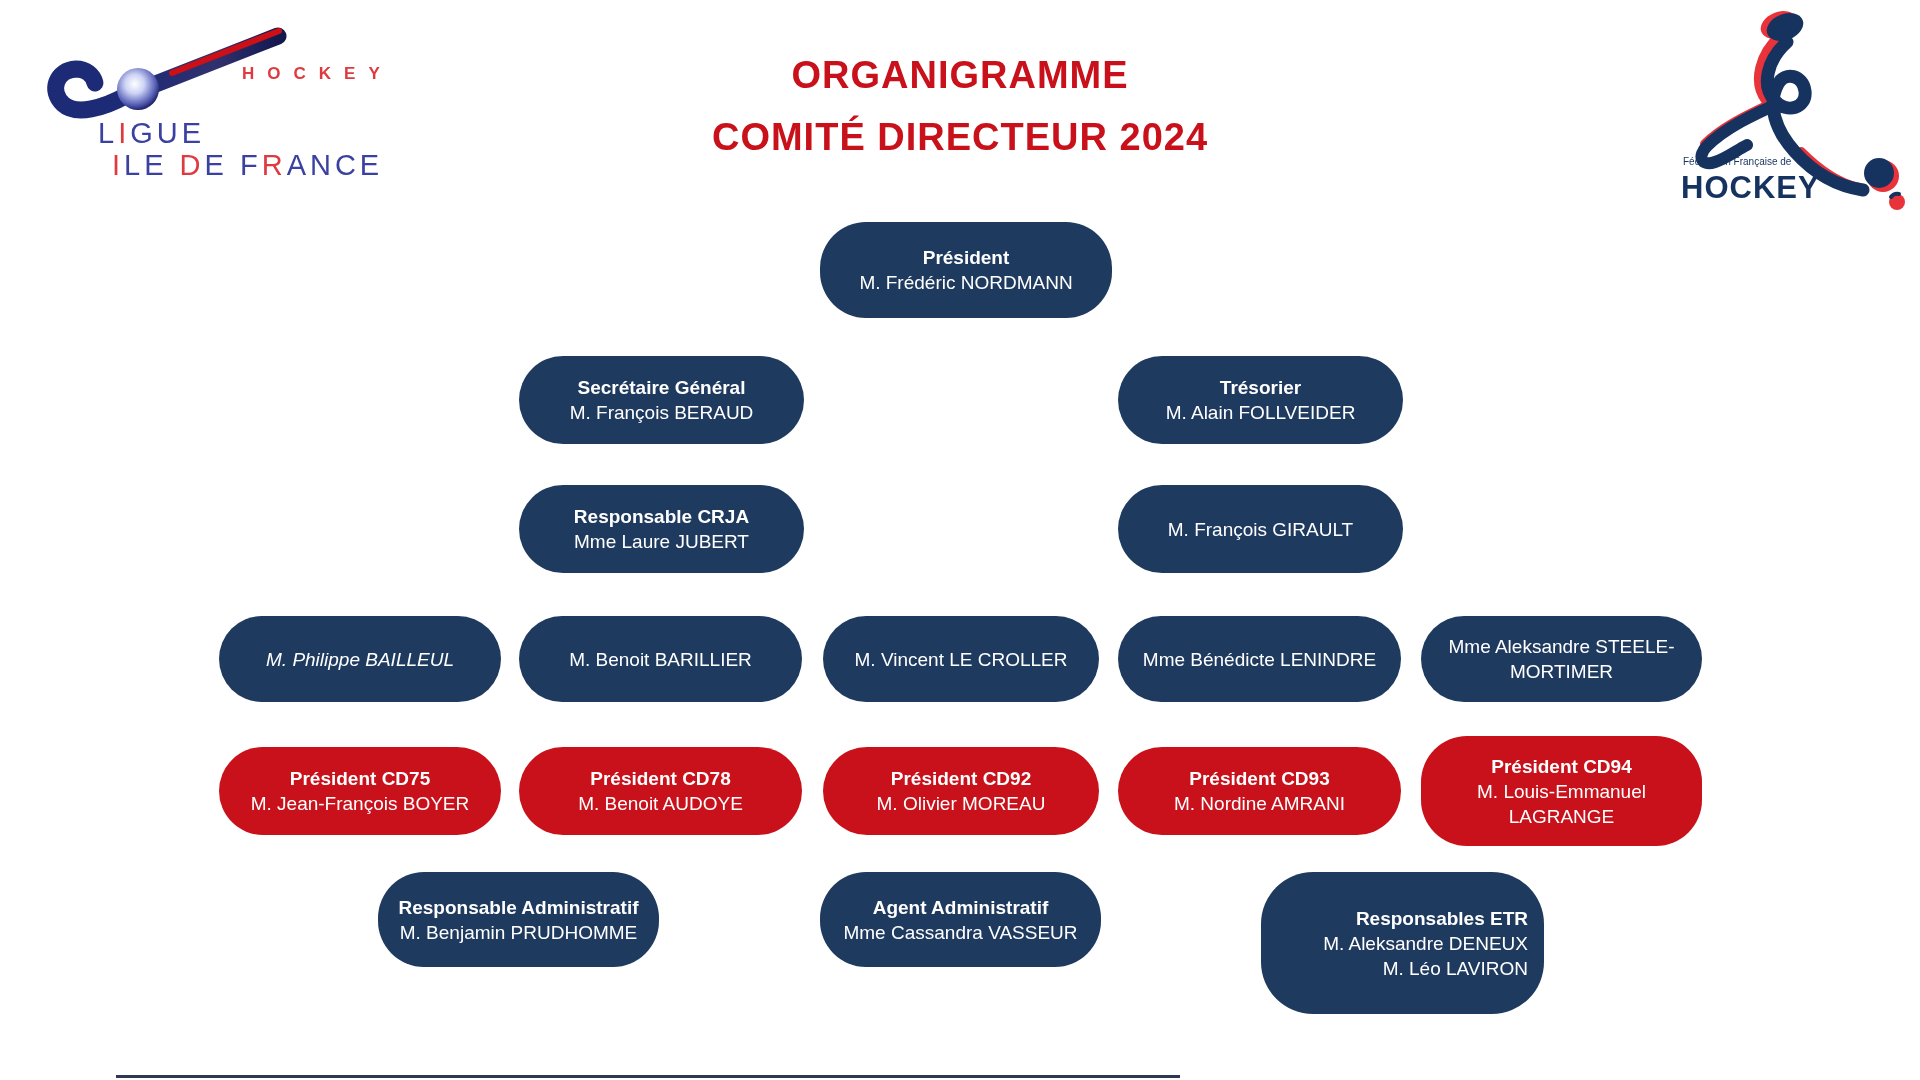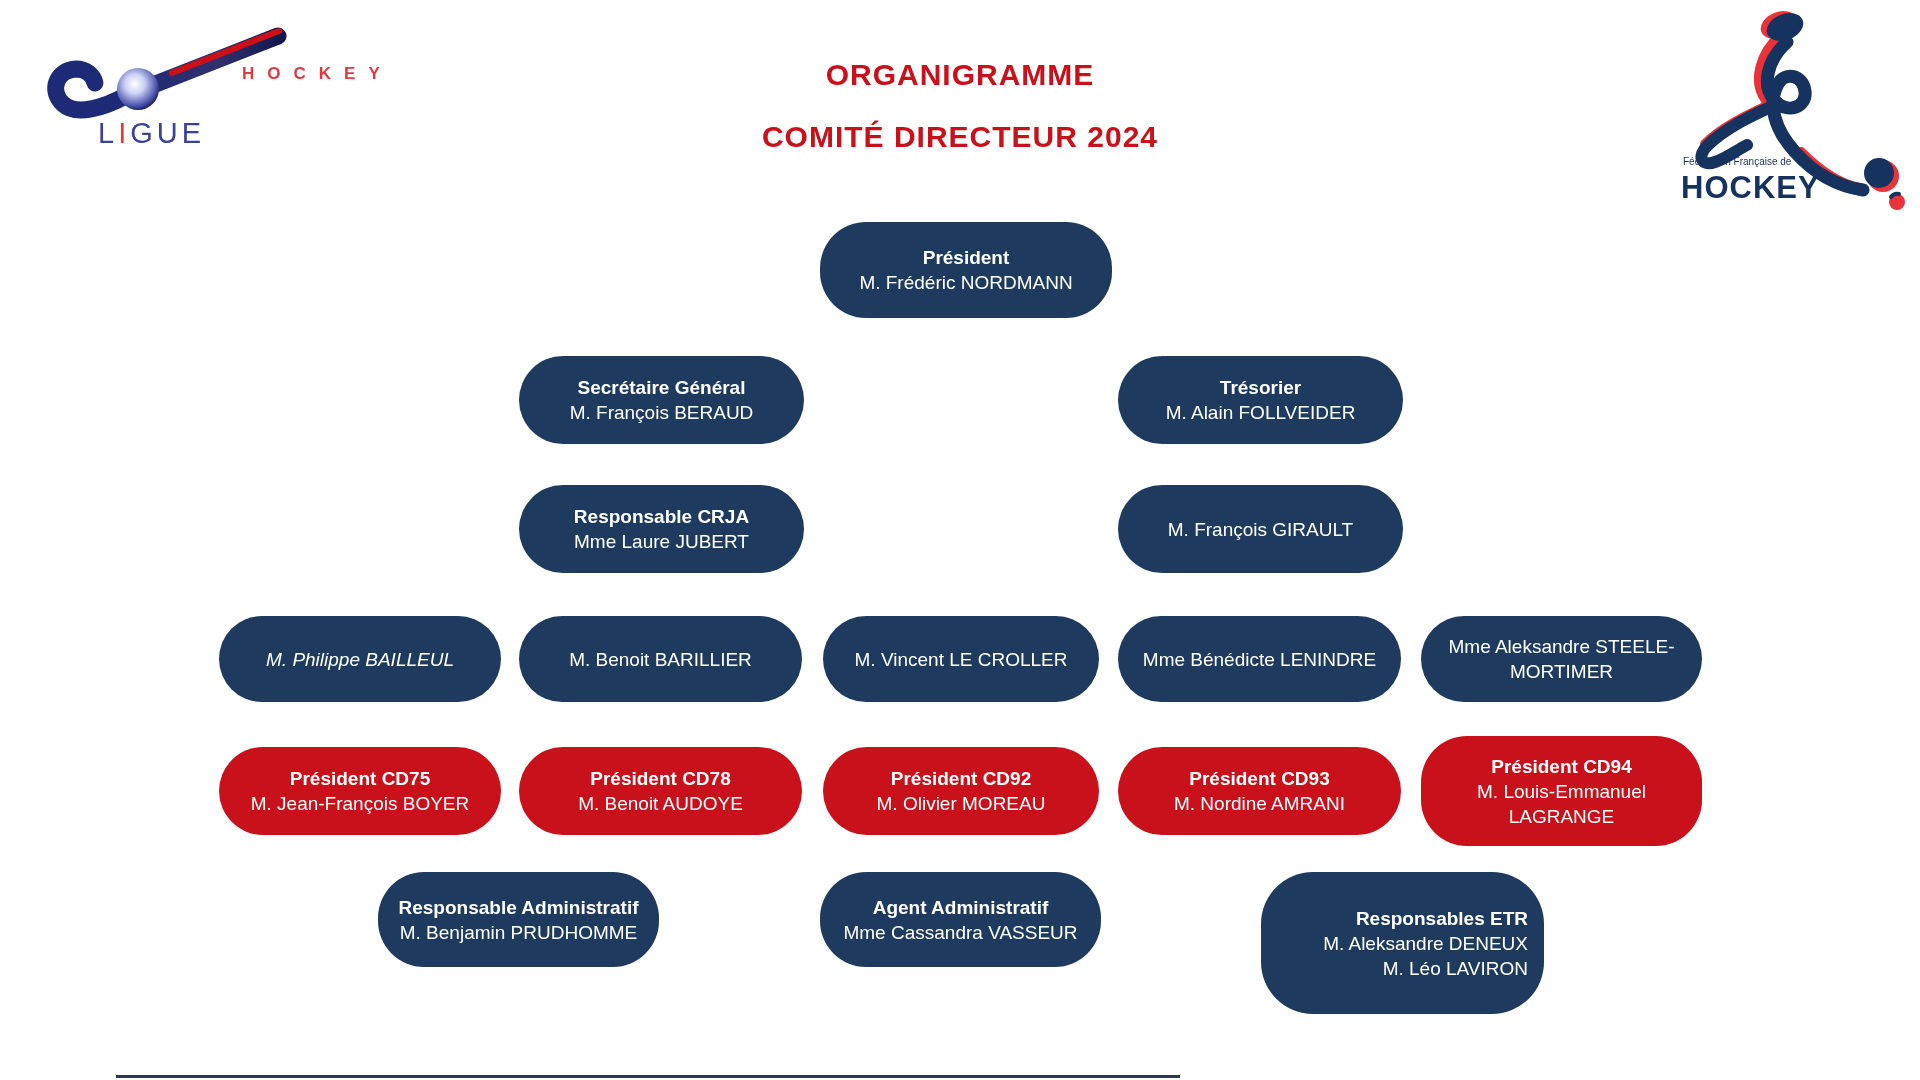--- a/index.html
+++ b/index.html
@@ -6,21 +6,21 @@
     --navy:#1F3A5F; --red:#C8111A; --title-red:#C8111A;
     --logo-blue:#3A41A0; --logo-red:#DE3A40; --ffh-navy:#16335F; --ffh-red:#E8333A;
     --text-on-box:#FFFFFF;
   }
   html,body{margin:0;padding:0;}
   body{width:1920px;height:1080px;background:#ffffff;font-family:"Liberation Sans",sans-serif;overflow:hidden;}
   .page{position:relative;width:1920px;height:1080px;background:#ffffff;border-radius:6px;}
 
   
   .main-title{position:absolute;top:44px;left:0;width:1920px;text-align:center;
-    color:var(--title-red);font-weight:700;font-size:30px;line-height:62px;letter-spacing:1px;}
+    color:var(--title-red);font-weight:700;font-size:38px;line-height:62px;letter-spacing:1px;}
 
   
   .box{position:absolute;display:flex;flex-direction:column;align-items:center;justify-content:center;
     text-align:center;color:var(--text-on-box);border-radius:46px;padding:24px 16px;box-sizing:border-box;
     font-size:19px;line-height:25px;}
   .box.navy{background:var(--navy);}
   .box.red{background:var(--red);}
   .box .t{font-weight:700;}
 
   
@@ -61,20 +61,21 @@
           <stop offset="100%" stop-color="#13194f"></stop>
         </linearGradient>
       </defs>
       <path d="M 258 22 L 105 82" stroke="url(#shaftGrad)" stroke-width="17" stroke-linecap="round" fill="none"></path>
       <path d="M 259 17 L 152 59" stroke="#cc1016" stroke-width="6" stroke-linecap="round" fill="none"></path>
       <path d="M 107 81 C 84 94 56 102 43 90 C 29 77 36 56 56 55 C 66 55 73 61 75 69" stroke="#1d2a75" stroke-width="17" stroke-linecap="round" fill="none"></path>
       <circle cx="118" cy="75" r="21" fill="url(#ballGrad)"></circle>
     </svg>
     <div class="hockey-word">HOCKEY</div>
     <div class="ligue-line"><span>L</span><span class="red-letter">I</span><span>GUE</span></div>
+    <div class="idf-line"><span class="red-letter">I</span><span>LE </span><span class="red-letter">D</span><span>E </span><span>F</span><span class="red-letter">R</span><span>ANCE</span></div>
   </div>
 
   <div class="logo-right">
     <svg width="265" height="215" viewBox="0 0 265 215">
       <g stroke="#E8333A" fill="none" stroke-linecap="round">
         <path d="M 126 32 C 106 50 98 78 112 96" stroke-width="12"></path>
         <path d="M 116 100 C 90 112 66 124 50 140" stroke-width="10"></path>
         <path d="M 146 148 C 166 168 186 180 204 184" stroke-width="10"></path>
       </g>
       <ellipse cx="124" cy="21" rx="19" ry="13" fill="#E8333A" transform="rotate(-22 124 21)"></ellipse>

